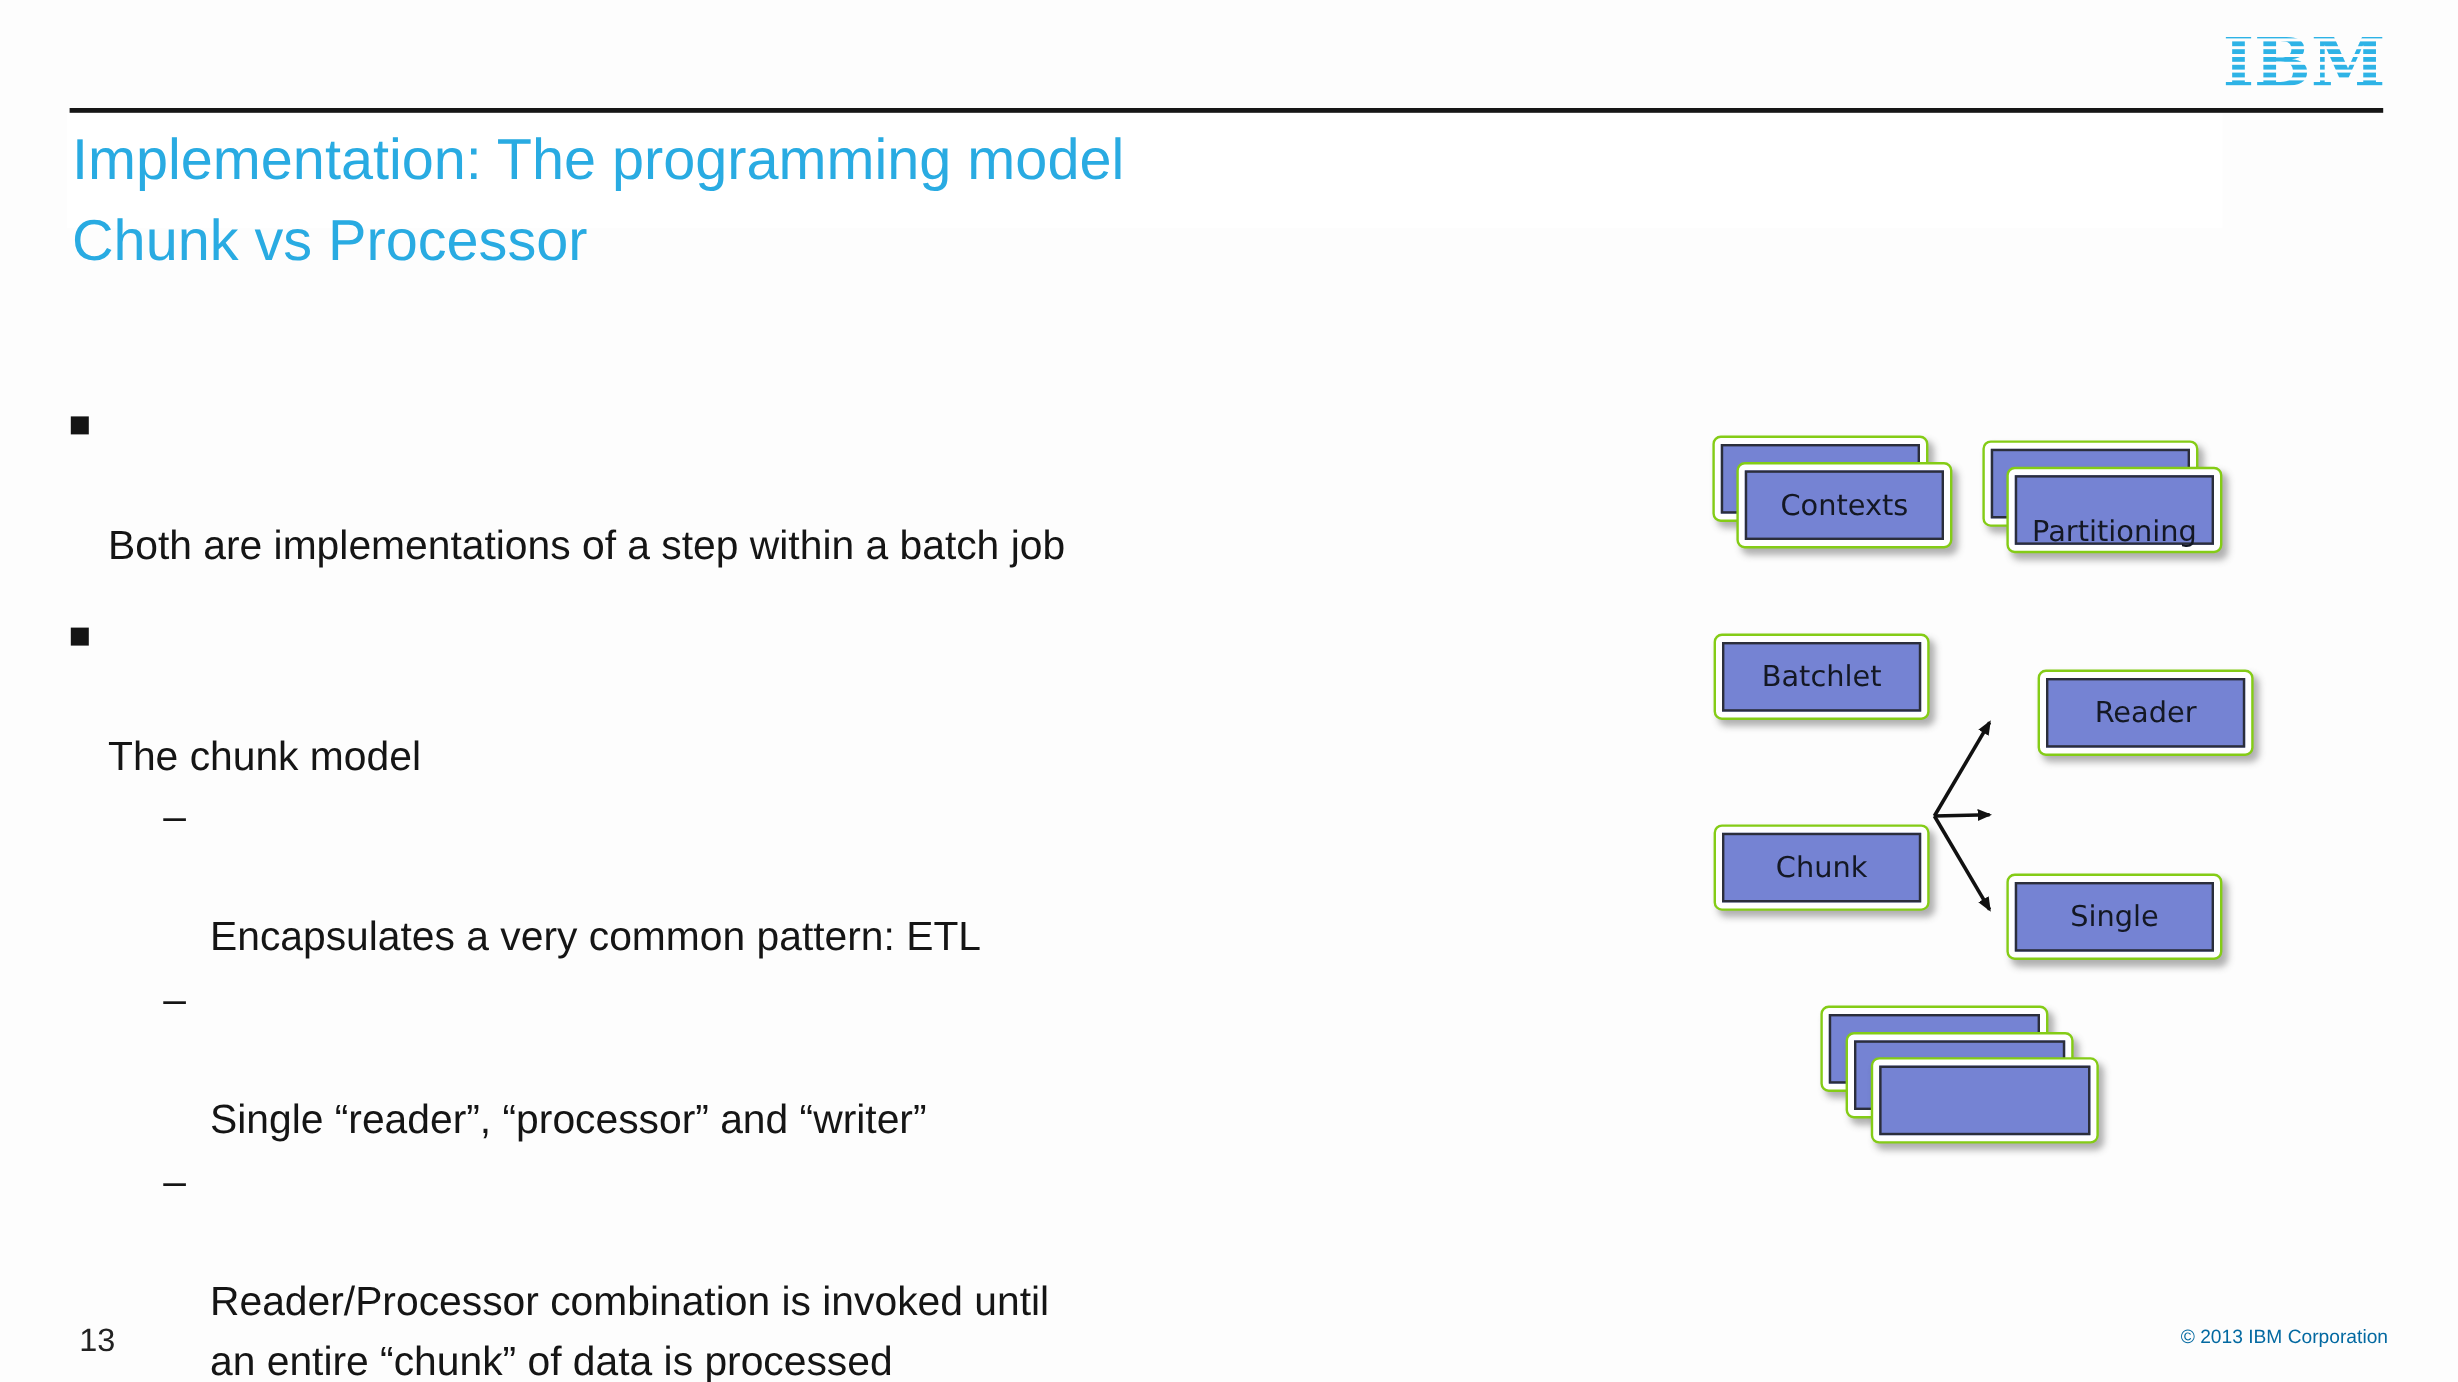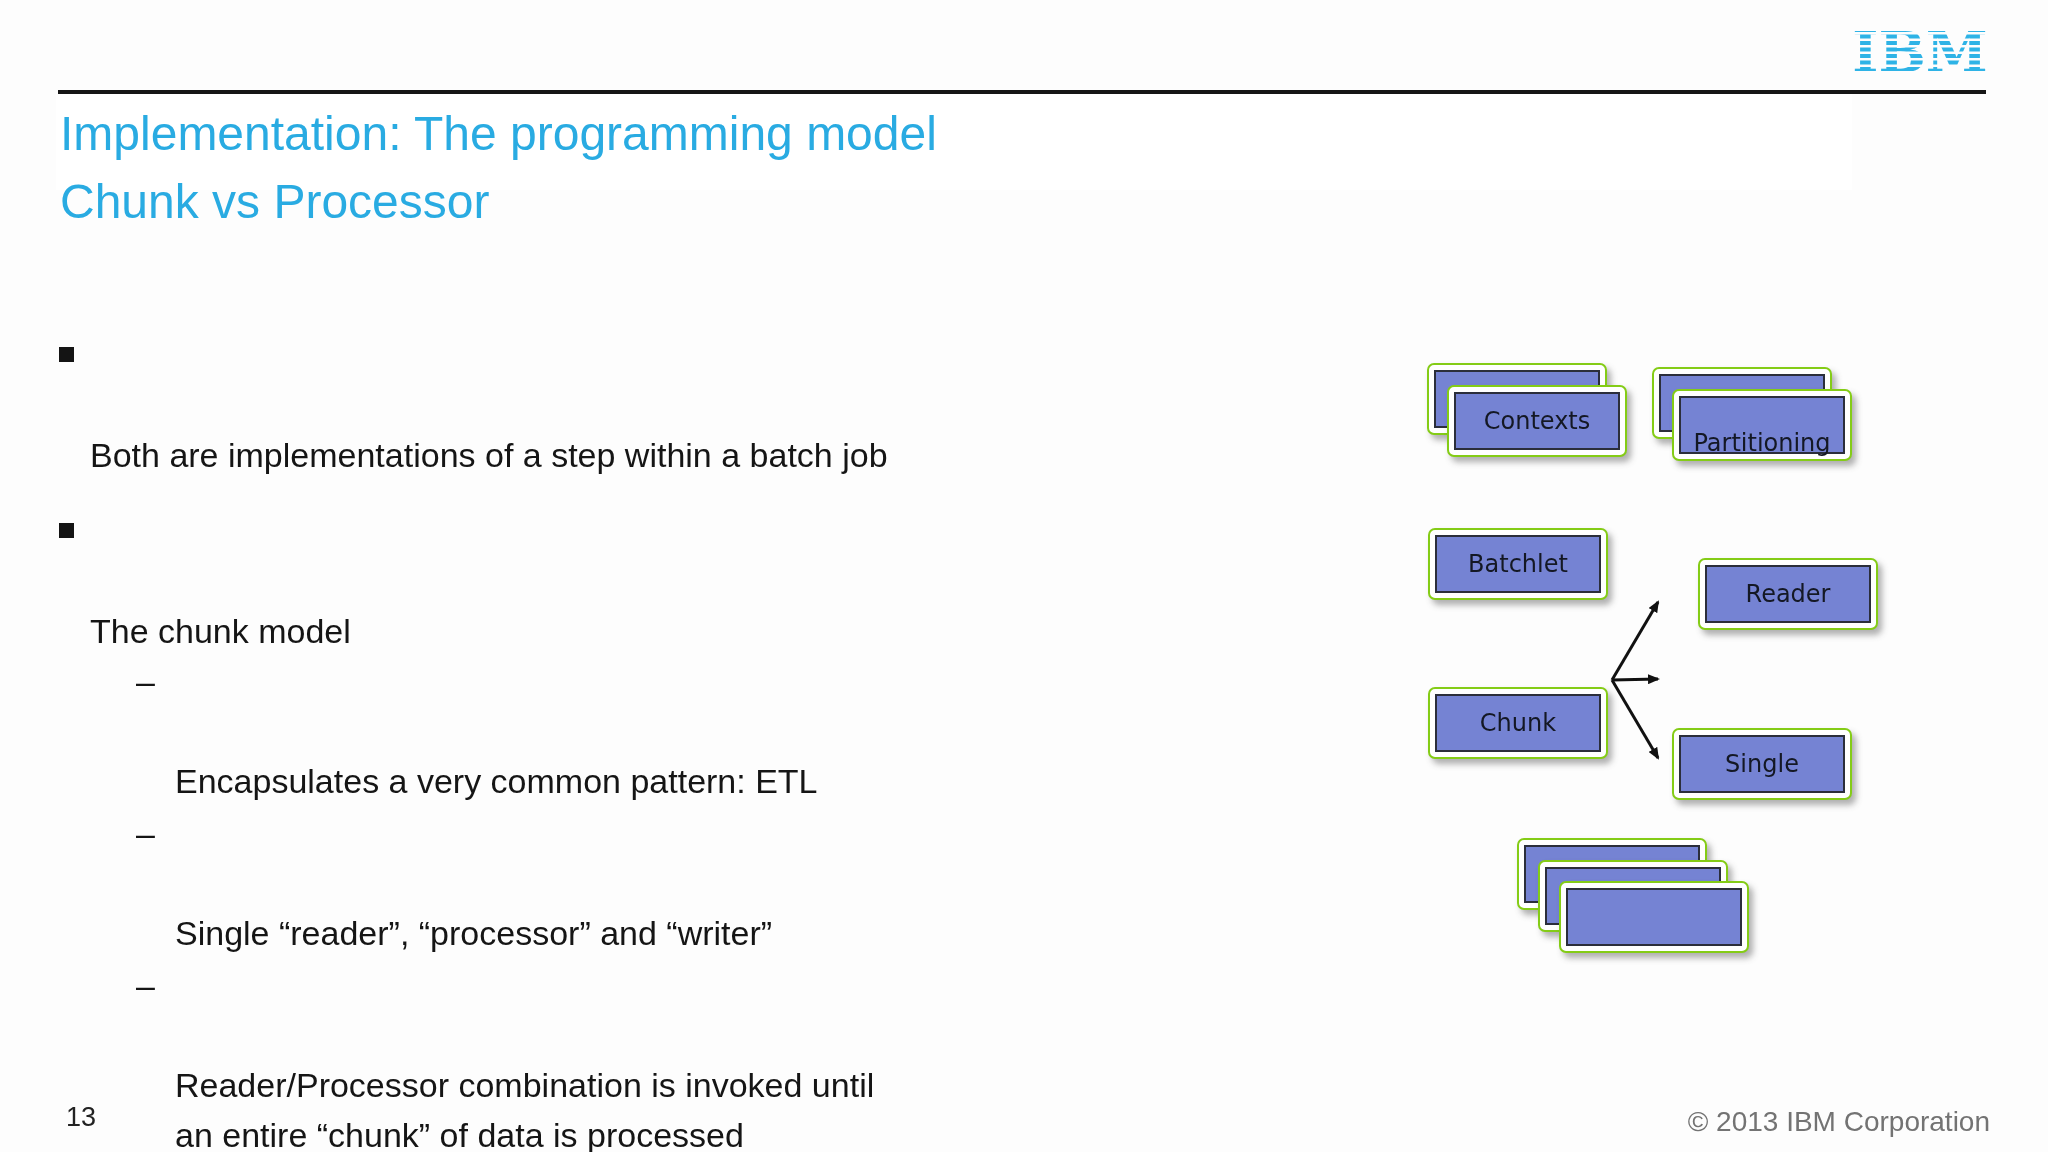--- a/index.html
+++ b/index.html
@@ -48,21 +48,21 @@
     background:var(--box-fill);border:2px solid #2b2e3b;
     display:flex;align-items:center;justify-content:center;
   }
   .dbox-label{
     font-family:"DejaVu Sans", sans-serif;font-size:24px;color:#141824;
   }
   .dbox-label.sm{font-size:24px;margin-top:36px;}
   .w190{width:190px;}
 
   .page-number{position:absolute;left:66px;top:1102px;font-size:27px;color:#222;}
-  .copyright{position:absolute;right:58px;top:1106px;font-size:28px;color:#737373;}
+  .copyright{position:absolute;right:58px;top:1106px;font-size:16px;color:#0369a1;}
 </style>
 </head>
 <body>
 
 <div class="title-bg"></div>
 
 <div class="logo">
   <svg width="140" height="54" viewBox="0 0 140 54">
     <defs>
       <mask id="ibmMask">

